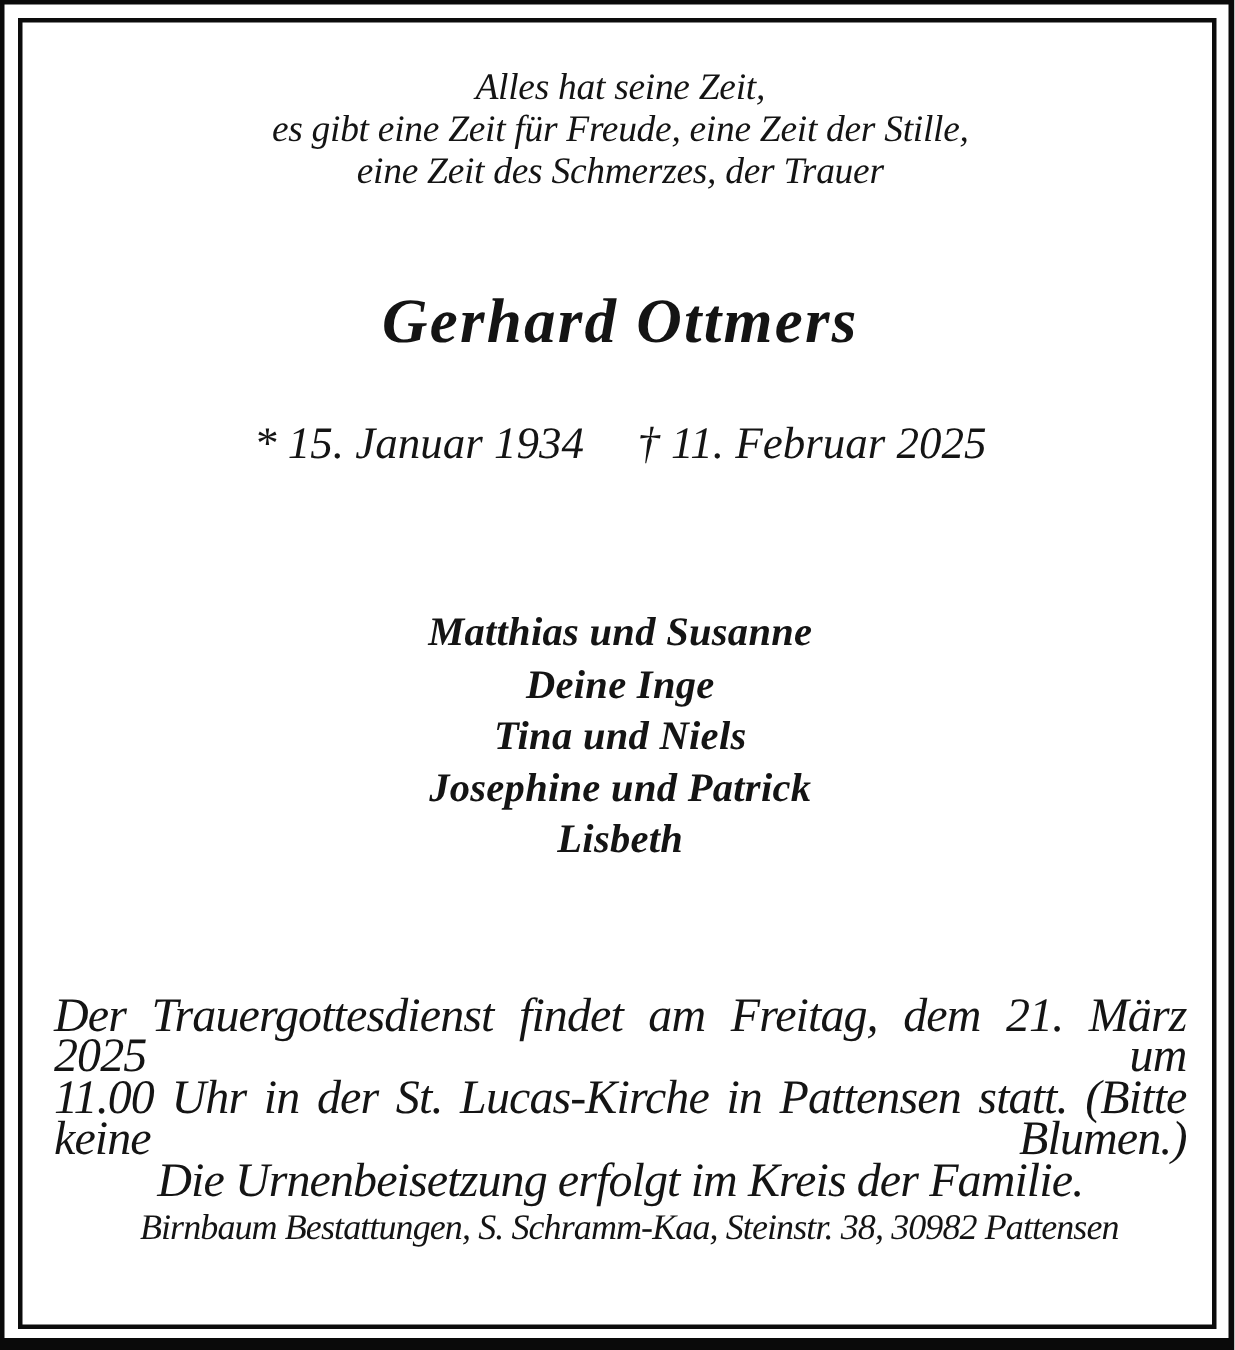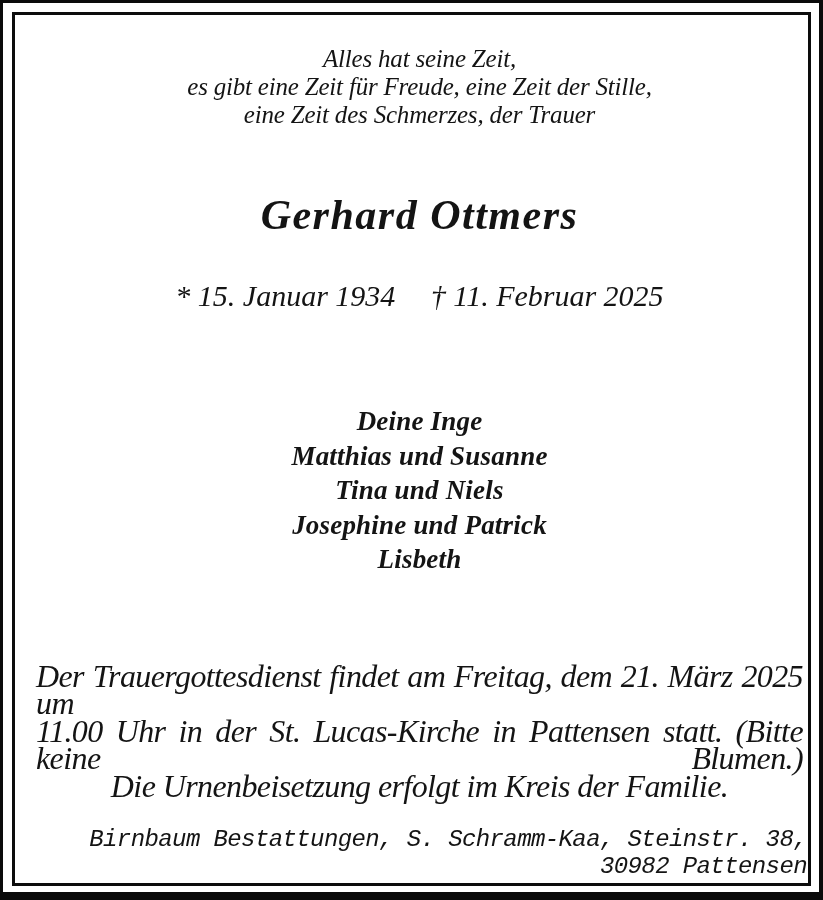--- a/index.html
+++ b/index.html
@@ -22,21 +22,21 @@
   }
   .inner-frame {
     position: absolute;
     top: 9px; left: 9px; right: 8px; bottom: 6px;
     border: 3px solid #0c0c0c;
     box-sizing: border-box;
   }
   .content {
     position: absolute;
     top: 12px; left: 13px; right: 12px; bottom: 9px;
-    padding: 22px 0 0 16px;
+    padding: 22px 12px 0 16px;
     box-sizing: border-box;
     text-align: center;
   }
   .poem {
     font-style: italic;
     font-size: 25px;
     line-height: 28px;
     letter-spacing: -0.2px;
     margin-top: 8px;
   }
@@ -75,28 +75,27 @@
     padding: 0 4px;
   }
   .service .justified {
     text-align: justify;
     text-align-last: justify;
   }
   .service .left {
     text-align: center;
   }
   .funeral-home {
-    margin-top: 26px;
+    margin-top: 6px;
     font-style: italic;
     font-size: 24px;
     line-height: 27px;
     letter-spacing: -0.6px;
-    text-align: right;
+    text-align: center;
     padding-left: 12px;
-    font-family: Liberation Mono, monospace;
   }
 </style>
 </head>
 <body>
 
 <div class="page">
   <div class="inner-frame"></div>
   <div class="content">
 
     <div class="poem">
@@ -106,22 +105,22 @@
     </div>
 
     <div class="name">Gerhard Ottmers</div>
 
     <div class="dates">
       <span class="date-part">* 15. Januar 1934</span>
       <span class="date-part">† 11. Februar 2025</span>
     </div>
 
     <div class="family">
+      <div>Matthias und Susanne</div>
       <div>Deine Inge</div>
-      <div>Matthias und Susanne</div>
       <div>Tina und Niels</div>
       <div>Josephine und Patrick</div>
       <div>Lisbeth</div>
     </div>
 
     <div class="service">
       <div class="justified">Der Trauergottesdienst findet am Freitag, dem 21. März 2025 um</div>
       <div class="justified">11.00 Uhr in der St. Lucas-Kirche in Pattensen statt. (Bitte keine Blumen.)</div>
       <div class="left">Die Urnenbeisetzung erfolgt im Kreis der Familie.</div>
     </div>

